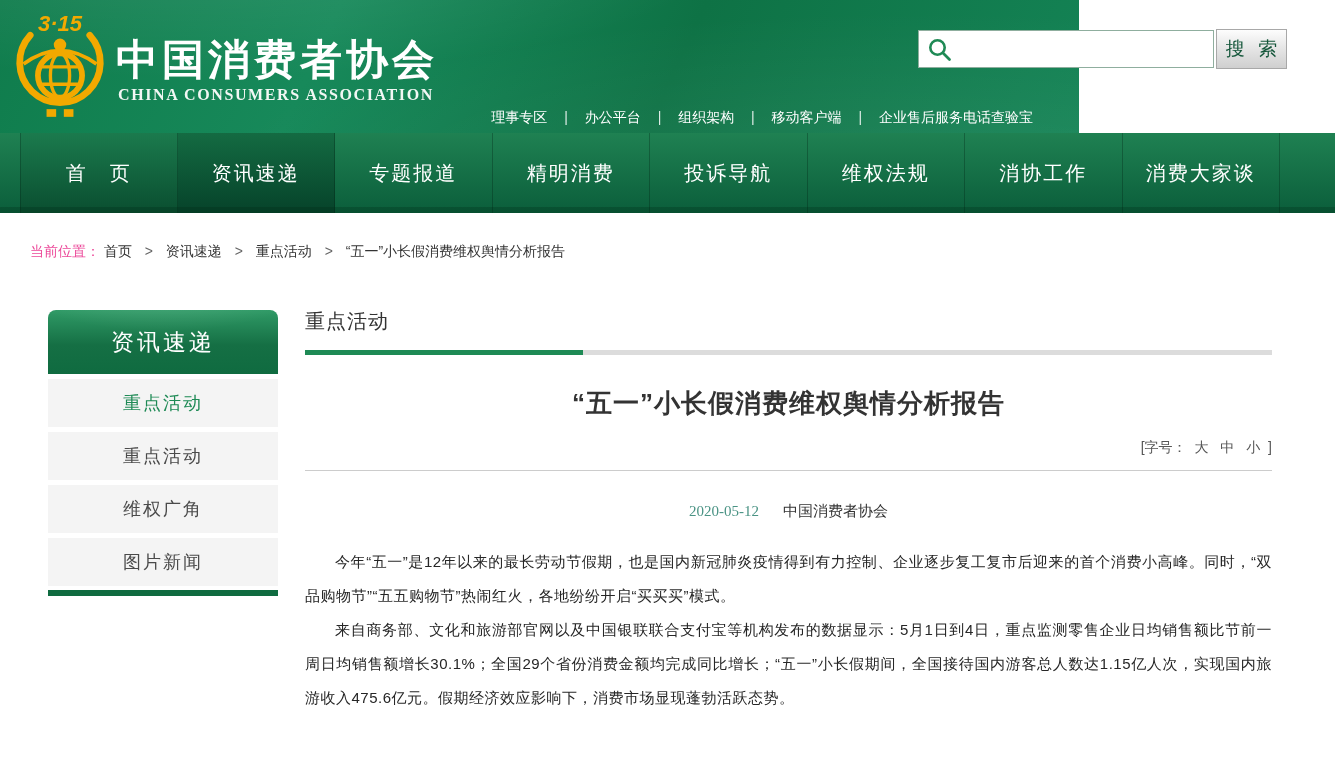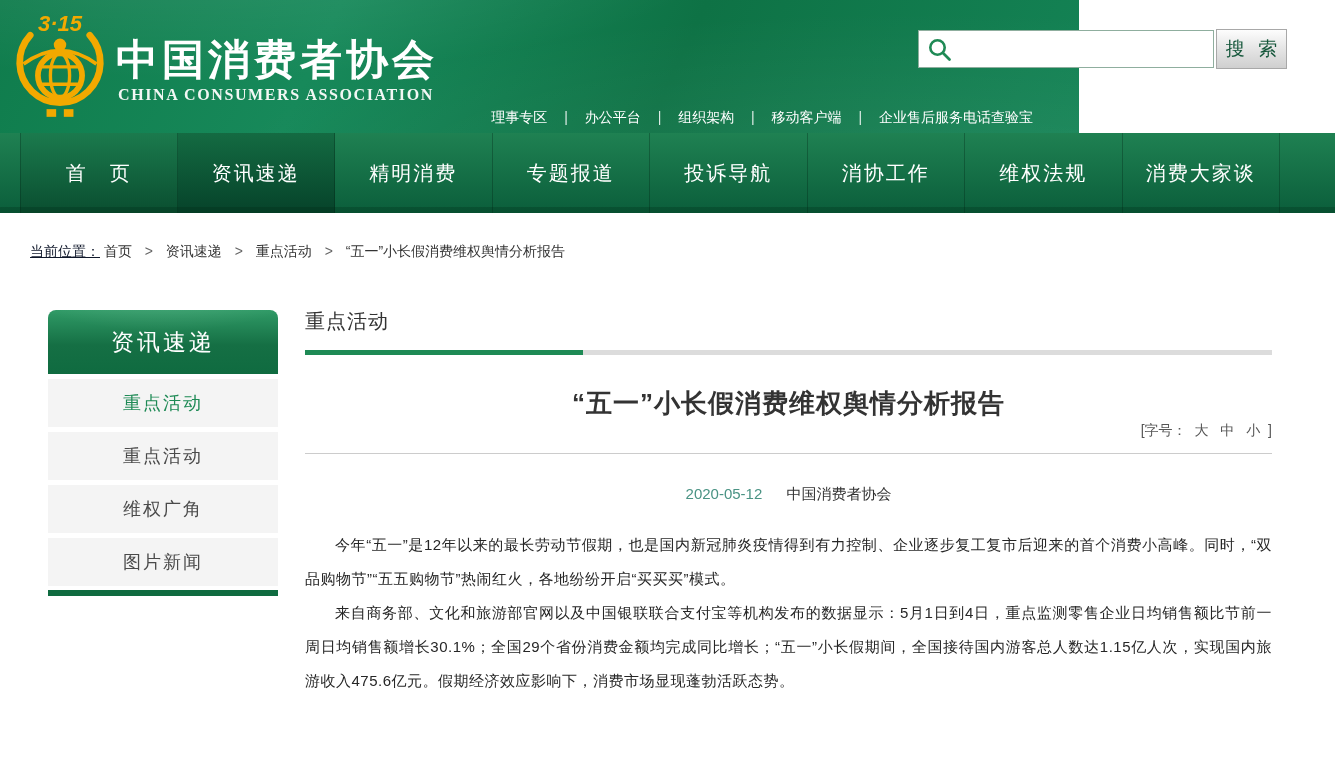--- a/index.html
+++ b/index.html
@@ -65,21 +65,21 @@
   }
   .nav-tab:first-child{border-left:1px solid rgba(0,30,15,0.30);}
   .nav-tab.shaded{background:linear-gradient(180deg,#1b7a4d 0%,#0a4e30 100%);}
   .nav-tab.active{background:linear-gradient(180deg,#146b42 0%,#06432a 100%);}
   
   .breadcrumb{
     position:absolute;top:243px;left:30px;font-size:14px;color:#333;white-space:nowrap;
   }
   .crumb{cursor:pointer;text-align:center;}
   .crumb-sep{margin:0 9px;color:#666;}
-  .crumb-label{color:#0f172a;text-decoration:underline;}
+  .crumb-label{color:#ec4899;}
   
   .sidebar{position:absolute;left:48px;top:310px;width:230px;}
   .sidebar-header{
     height:64px;border-radius:8px 8px 0 0;position:relative;overflow:hidden;
     background:linear-gradient(180deg,#2f9a66 0%,#156f44 55%,#0f6b40 100%);
     color:#fff;font-size:23px;text-align:center;line-height:64px;letter-spacing:3px;
   }
   .sidebar-header::after{
     content:"";position:absolute;left:-20%;top:-55%;width:140%;height:90%;
     background:radial-gradient(ellipse at 50% 0%,rgba(255,255,255,0.18),transparent 70%);
@@ -95,25 +95,25 @@
   .content{position:absolute;left:305px;top:308px;width:967px;}
   .section-title{font-size:20px;color:#333;letter-spacing:1px;}
   .section-rule{
     margin-top:15px;height:5px;
     background:linear-gradient(to right,#1e8a55 0,#1e8a55 278px,#dcdcdc 278px,#dcdcdc 100%);
   }
   .article-title{
     margin-top:31px;text-align:center;font-size:26px;font-weight:bold;color:#333;
     letter-spacing:1px;
   }
-  .fontsize-row{margin-top:1px;text-align:right;font-size:14px;color:#555;}
+  .fontsize-row{margin-top:18px;text-align:right;font-size:14px;color:#555;}
   .fontsize-option{margin:0 4px;cursor:pointer;}
   .title-divider{margin-top:13px;border-top:1px solid #cccccc;height:0;}
   .meta-row{margin-top:31px;text-align:center;font-size:15px;}
-  .meta-date{color:#4a9384;}
+  .meta-date{color:#4a9384;font-family:Liberation Serif, serif;}
   .meta-source{color:#333;margin-left:20px;}
   .article-body{margin-top:24px;}
   .article-body p{
     margin:0;text-indent:2em;font-size:15px;line-height:34px;color:#262626;
     text-align:justify;letter-spacing:0.5px;
   }
 </style>
 </head>
 <body>
 
@@ -159,25 +159,25 @@
       <span class="ql-sep">|</span>
       <span class="quick-link">移动客户端</span>
       <span class="ql-sep">|</span>
       <span class="quick-link">企业售后服务电话查验宝</span>
     </div>
   </div>
 
   <div class="main-nav">
     <div class="nav-tab shaded">首　页</div>
     <div class="nav-tab active">资讯速递</div>
+    <div class="nav-tab">专题报道</div>
     <div class="nav-tab">精明消费</div>
-    <div class="nav-tab">专题报道</div>
     <div class="nav-tab">投诉导航</div>
+    <div class="nav-tab">维权法规</div>
     <div class="nav-tab">消协工作</div>
-    <div class="nav-tab">维权法规</div>
     <div class="nav-tab">消费大家谈</div>
   </div>
 
   <div class="breadcrumb">
     <span class="crumb-label">当前位置：</span>
     <span class="crumb">首页</span>
     <span class="crumb-sep">&gt;</span>
     <span class="crumb">资讯速递</span>
     <span class="crumb-sep">&gt;</span>
     <span class="crumb">重点活动</span>

